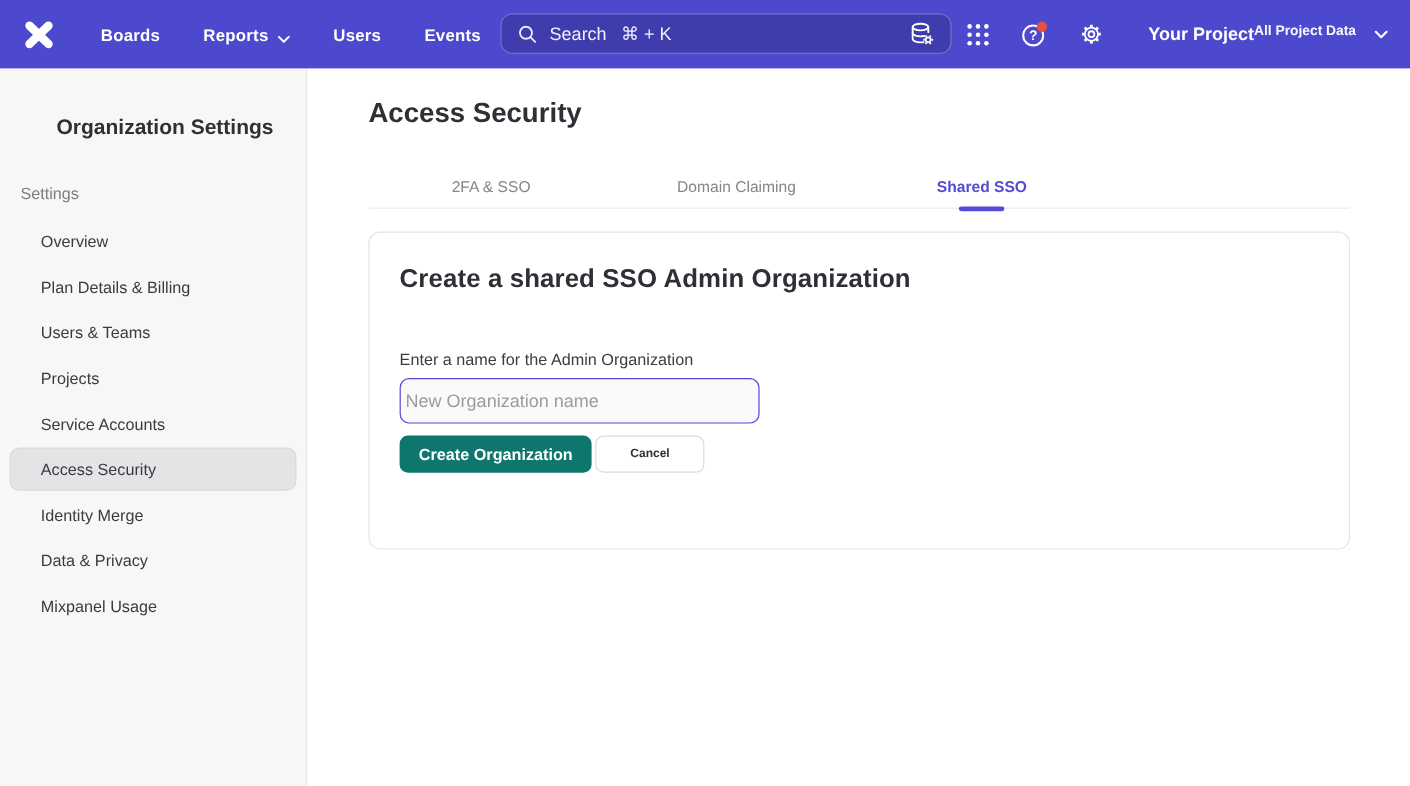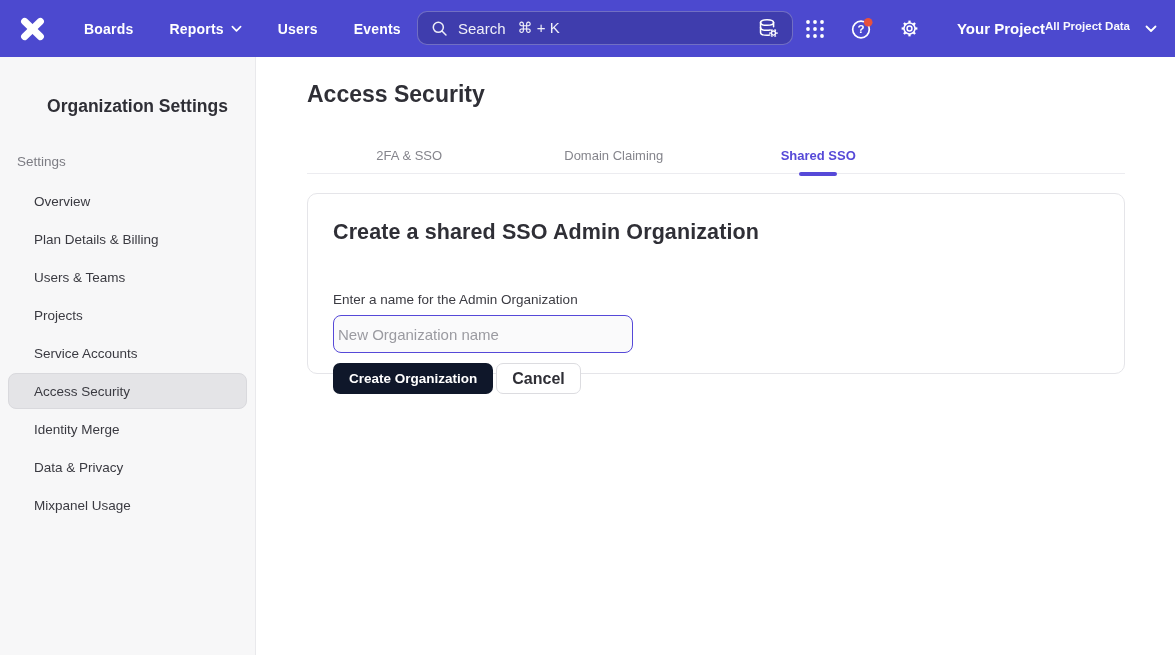--- a/index.html
+++ b/index.html
@@ -15,21 +15,21 @@
   .topnav {
     position:absolute; top:0; left:0; width:1175px; height:57px;
     background:#4c49cf;
     display:flex; align-items:center;
     z-index:10;
   }
   .logo-box { width:64px; display:flex; justify-content:center; align-items:center; cursor:pointer; }
   .nav-items { display:flex; align-items:center; gap:36px; margin-left:20px; }
   .nav-item {
     color:#ffffff; font-size:14px; font-weight:600; letter-spacing:.2px;
-    display:flex; align-items:center; gap:7px; cursor:pointer; white-space:nowrap;
+    display:flex; align-items:flex-end; gap:7px; cursor:pointer; white-space:nowrap;
   }
   .nav-search {
     position:absolute; left:417px; top:11px; width:376px; height:34px;
     background:rgba(0,0,0,.16);
     border:1px solid rgba(255,255,255,.26);
     border-radius:10px;
     display:flex; align-items:center; gap:10px;
     padding:0 13px;
     color:rgba(255,255,255,.92); font-size:15px;
     cursor:pointer;
@@ -81,46 +81,46 @@
   .tab {
     display:flex; align-items:center; justify-content:center;
     font-size:13px; color:#85858c; cursor:pointer; position:relative;
   }
   .tab.active { color:#5649d8; font-weight:700; }
   .tab.active::after {
     content:""; position:absolute; bottom:-2.5px; left:50%; transform:translateX(-50%);
     width:38px; height:4px; border-radius:2px; background:#5649d8;
   }
   .card {
-    position:absolute; left:50px; top:136px; width:818px; height:181px;
+    position:absolute; left:50px; top:136px; width:818px; height:265px;
     border:1px solid #e5e5e9; border-radius:10px; background:#ffffff;
     padding:26px 25px;
   }
   .card-title { font-size:21.5px; font-weight:700; color:#2f2f36; letter-spacing:.1px; }
   .input-label { margin-top:47px; font-size:13.5px; color:#3b3b42; }
   .org-input {
     display:block; margin-top:8px; width:300px; height:38px;
     border:1.5px solid #5649d8; border-radius:8px;
     background:#fafafb; padding:0 4px;
     font-size:15px; color:#2f2f36; outline:none;
     font-family:"Liberation Sans", sans-serif;
   }
   .org-input::placeholder { color:#9b9ba1; }
   .btn-row { margin-top:10px; display:flex; gap:3px; }
   .btn-primary {
     height:31px; padding:0 16px;
-    background:#0f172a; color:#ffffff;
+    background:#0f766e; color:#ffffff;
     font-size:13.5px; font-weight:700;
     border:none; border-radius:7px; cursor:pointer;
     font-family:"Liberation Sans", sans-serif;
   }
   .btn-secondary {
-    height:31px; padding:0 15px;
+    height:31px; padding:0 28px;
     background:#ffffff; color:#2f2f36;
-    font-size:16px; font-weight:600;
+    font-size:10px; font-weight:600;
     border:1px solid #dcdce0; border-radius:7px; cursor:pointer;
     font-family:"Liberation Sans", sans-serif;
   }
 </style>
 </head>
 <body>
 
 <header class="topnav">
   <div class="logo-box">
     <svg width="31" height="26" viewBox="0 0 31 26">

